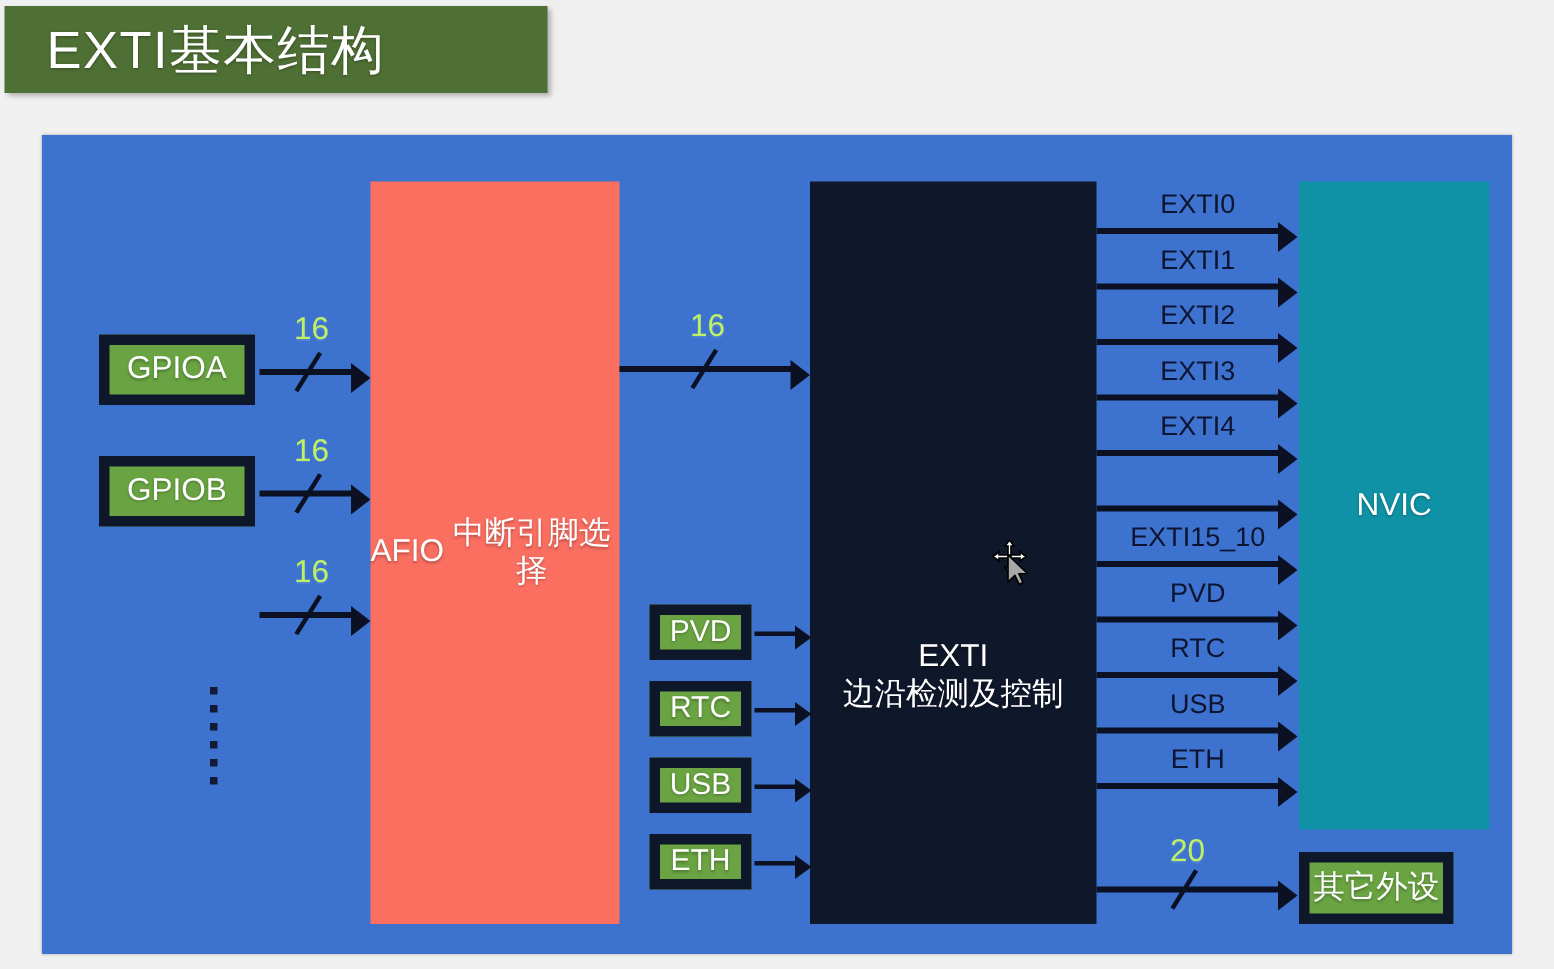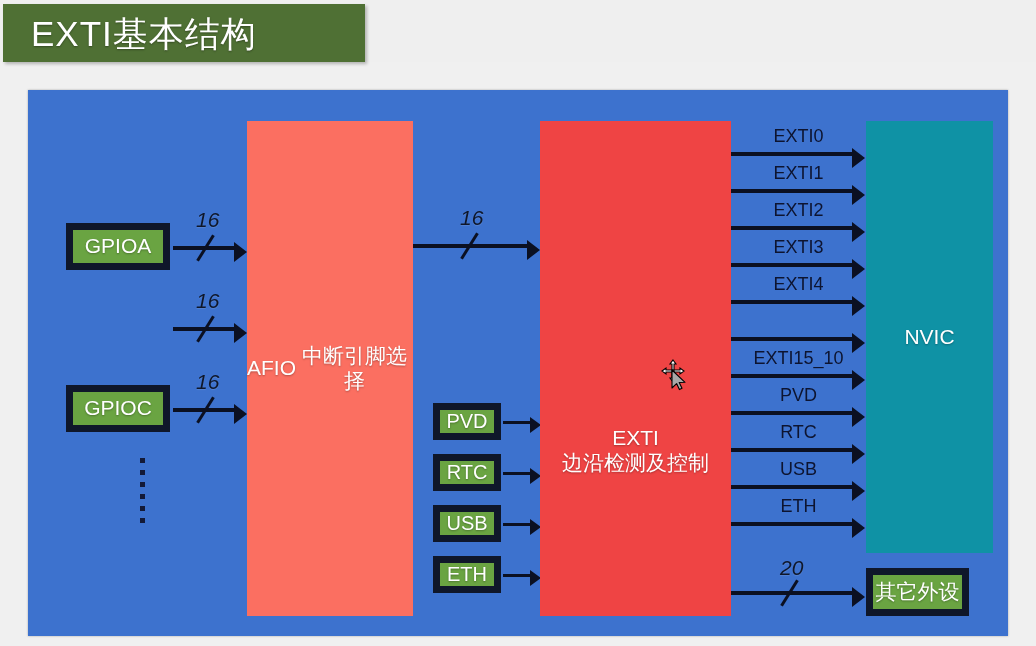--- a/index.html
+++ b/index.html
@@ -72,21 +72,21 @@
     text-shadow: 0 1px 2px rgba(0,0,0,0.30);
   }
   .box-green {
     background: #6aa442;
     border: 7px solid #0f172a;
   }
   .box-salmon {
     background: #fb6f61;
   }
   .box-orange {
-    background: #ef4444;
+    background: #0f172a;
   }
   .box-teal {
     background: #0f92a5;
   }
 
   .gpio-box { width: 104px; height: 47px; font-size: 21px; }
   .periph-box { width: 68px; height: 37px; font-size: 20px; }
 
   #afio-box {
     left: 219px; top: 31px;
@@ -151,25 +151,24 @@
     position: absolute;
     width: 3px;
     height: 30px;
     background: #0b1022;
     transform: rotate(32deg);
   }
 
   
   .bus-label {
     position: absolute;
-    color: #0f172a;
+    color: #bef264;
     font-size: 21px;
     text-shadow: 0 1px 1px rgba(255,255,255,0.12);
     white-space: nowrap;
-    font-style: italic;
   }
 
   
   .sig-label {
     position: absolute;
     color: #0d1430;
     font-size: 18px;
     white-space: nowrap;
     text-align: center;
   }
@@ -204,22 +203,22 @@
 
 <div id="title-banner">
   <div id="title-text">EXTI基本结构</div>
 </div>
 
 <div id="diagram-panel">
 
   <div class="box box-green gpio-box" style="left:38px; top:133px;">
     <span>GPIOA</span>
   </div>
-  <div class="box box-green gpio-box" style="left:38px; top:295px;">
-    <span>GPIOC</span>
+  <div class="box box-green gpio-box" style="left:38px; top:214px;">
+    <span>GPIOB</span>
   </div>
 
   <div id="gpio-ellipsis">
     <span></span>
       <span></span>
       <span></span>
       <span></span>
       <span></span>
       <span></span>
   </div>

